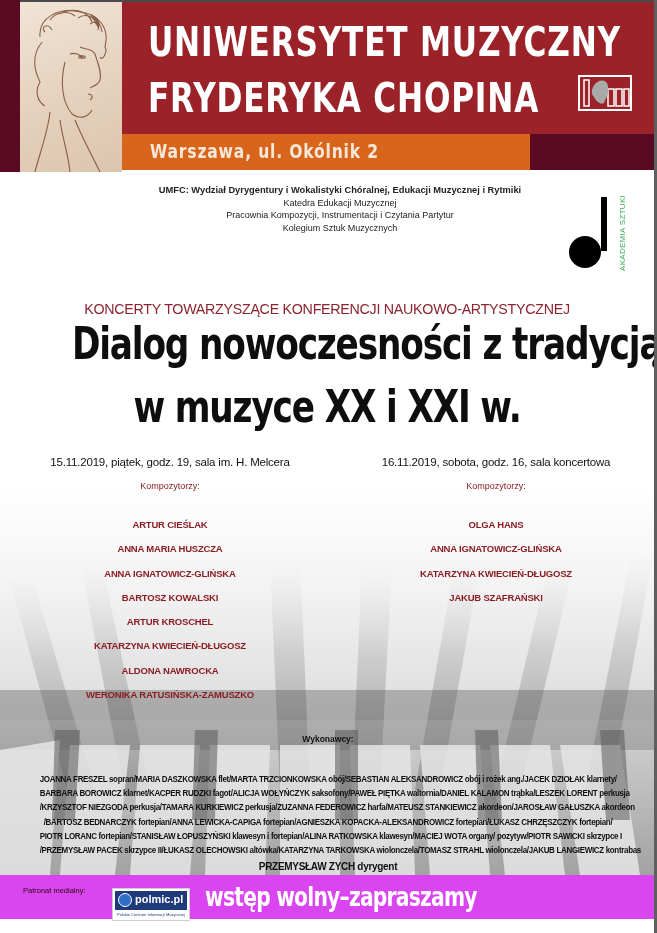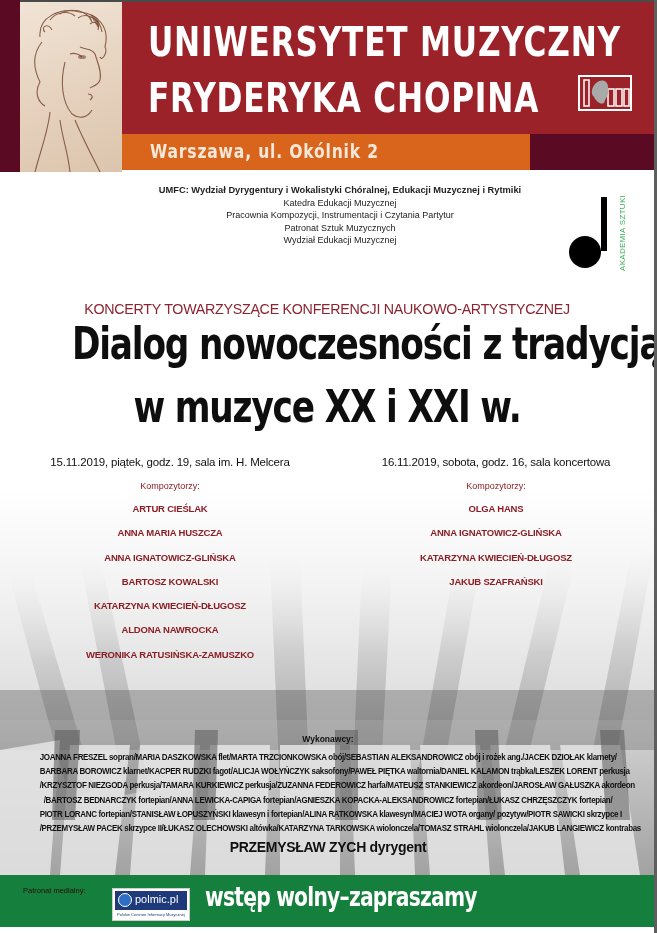--- a/index.html
+++ b/index.html
@@ -40,34 +40,34 @@
   .keys-bg { position: absolute; left: 0; top: 490px; width: 654px; height: 385px; overflow: hidden; background: linear-gradient(180deg, #ffffff 0%, #f3f3f3 25%, #dcdcdc 60%, #9a9a9a 100%); }
   .keys-bg svg { position: absolute; left: 0; top: 0; }
 
   
   .concert { position: absolute; width: 320px; text-align: center; }
   .concert.left { left: 10px; top: 456px; }
   .concert.right { left: 336px; top: 456px; }
   .concert-date { font-weight: normal; font-size: 11.5px; color: #111; letter-spacing: -0.2px; height: 14px; }
   .composers-label { color: #8b1e24; font-weight: normal; font-size: 9px; margin-top: 11px; height: 12px; }
   .composer { color: #8b1e24; font-weight: bold; font-size: 9.5px; height: 24.3px; line-height: 24.3px; letter-spacing: -0.2px; }
-  .composer-list { margin-top: 4px; }
+  .composer-list { margin-top: 20px; }
 
   
   .performers { position: absolute; left: 18px; top: 734px; width: 620px; text-align: center; color: #101010; }
   .perf-label { font-weight: bold; font-size: 8.5px; height: 14px; }
-  .perf-lines { margin-top: 2px; text-align: center; }
+  .perf-lines { margin-top: 24px; text-align: center; }
   .perf-line { font-size: 8.6px; font-weight: bold; height: 14.2px; line-height: 14.2px; white-space: nowrap; letter-spacing: -0.35px; transform: scaleX(0.93); transform-origin: center; }
-  .conductor { font-weight: bold; font-size: 14px; margin-top: 4px; letter-spacing: -0.3px; }
-
-  
-  .footer { position: absolute; left: 0; top: 875px; width: 654px; height: 52px; background: #15803d; }
+  .conductor { font-weight: bold; font-size: 10px; margin-top: 4px; letter-spacing: -0.3px; }
+
+  
+  .footer { position: absolute; left: 0; top: 875px; width: 654px; height: 44px; background: #d946ef; }
   .patronat { position: absolute; left: 23px; top: 11px; font-size: 7.5px; color: #2a0a0a; }
   .polmic { position: absolute; left: 112px; top: 13px; width: 78px; height: 33px; background: #ffffff; border: 1px solid #cfcfcf; }
-  .polmic-inner { position: absolute; left: 2px; top: 2px; width: 72px; height: 19px; background: #1e3a7a; }
+  .polmic-inner { position: absolute; left: 2px; top: 2px; width: 72px; height: 19px; background: #1e3a7a; font-weight: bold; }
   .polmic-circle { position: absolute; left: 3px; top: 2px; width: 14px; height: 14px; border-radius: 50%; background: #2f6ec5; border: 1.5px solid #ffffff; }
   .polmic-text { position: absolute; left: 20px; top: 2px; color: #ffffff; font-size: 11px; }
   .polmic-sub { position: absolute; left: 2px; top: 23px; width: 72px; text-align: center; font-size: 4px; color: #1e3a7a; white-space: nowrap; }
   .entry { position: absolute; left: 205px; top: 7px; color: #ffffff; font-family: "DejaVu Sans", sans-serif; font-weight: bold; font-size: 26px; letter-spacing: -1px; transform: scaleX(0.78); transform-origin: left top; white-space: nowrap; }
 </style>
 </head>
 <body>
 
 <div class="poster">
 
@@ -108,22 +108,21 @@
         <rect x="46" y="14" width="5" height="17" fill="none" stroke="#ffffff" stroke-width="1.5"></rect>
         <path d="M18 8 C24 3, 30 6, 30 12 C32 18, 28 22, 26 28 C22 30, 18 26, 16 22 C12 18, 14 12, 18 8Z" fill="#a9a9a9"></path>
       </svg>
     </div>
   </div>
 
   <div class="organizers">
     <div class="bold">UMFC: Wydział Dyrygentury i Wokalistyki Chóralnej, Edukacji Muzycznej i Rytmiki</div>
     <div>Katedra Edukacji Muzycznej</div>
     <div>Pracownia Kompozycji, Instrumentacji i Czytania Partytur</div>
-    <div>Patronat Sztuk Muzycznych</div>
-    <div>Wydział Edukacji Muzycznej</div>
+    <div>Kolegium Sztuk Muzycznych</div>
   </div>
   <div class="ak-logo">
     <svg width="60" height="85" viewBox="0 0 60 85">
       <rect x="36" y="2" width="6" height="54" fill="#000"></rect>
       <circle cx="20" cy="57" r="16" fill="#000"></circle>
     </svg>
   </div>
   <div class="ak-label">AKADEMIA SZTUKI</div>
 
   <div class="subtitle">KONCERTY TOWARZYSZĄCE KONFERENCJI NAUKOWO-ARTYSTYCZNEJ</div>
@@ -172,20 +171,21 @@
   </div>
 
   <div class="concert left">
     <div class="concert-date">15.11.2019, piątek, godz. 19, sala im. H. Melcera</div>
     <div class="composers-label">Kompozytorzy:</div>
     <div class="composer-list">
       <div class="composer">ARTUR CIEŚLAK</div>
       <div class="composer">ANNA MARIA HUSZCZA</div>
       <div class="composer">ANNA IGNATOWICZ-GLIŃSKA</div>
       <div class="composer">BARTOSZ KOWALSKI</div>
+      <div class="composer">ARTUR KROSCHEL</div>
       <div class="composer">KATARZYNA KWIECIEŃ-DŁUGOSZ</div>
       <div class="composer">ALDONA NAWROCKA</div>
       <div class="composer">WERONIKA RATUSIŃSKA-ZAMUSZKO</div>
     </div>
   </div>
 
   <div class="concert right">
     <div class="concert-date">16.11.2019, sobota, godz. 16, sala koncertowa</div>
     <div class="composers-label">Kompozytorzy:</div>
     <div class="composer-list">

